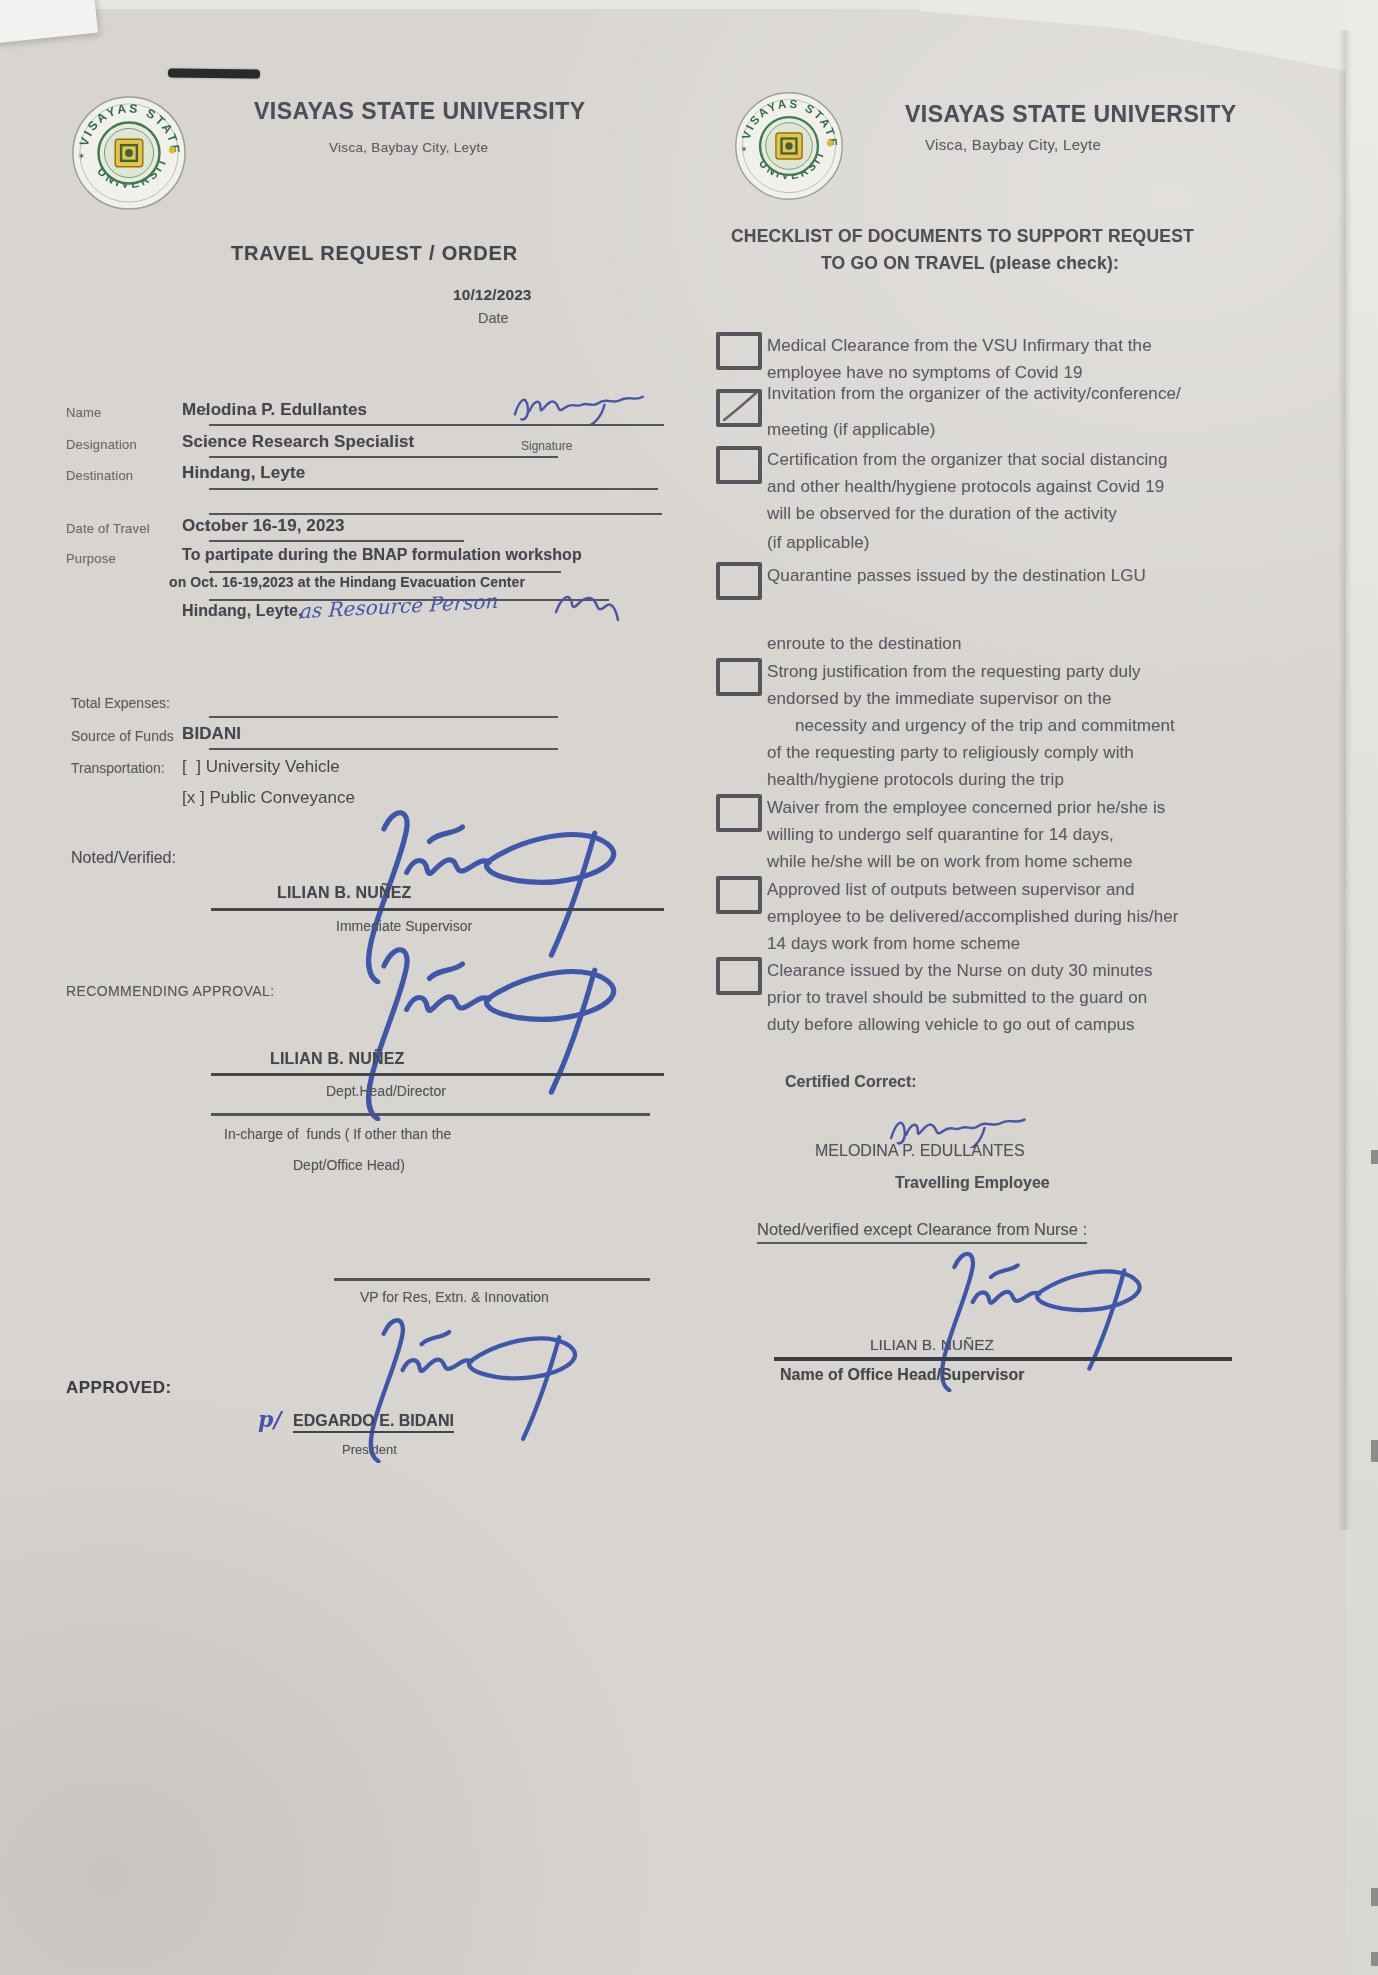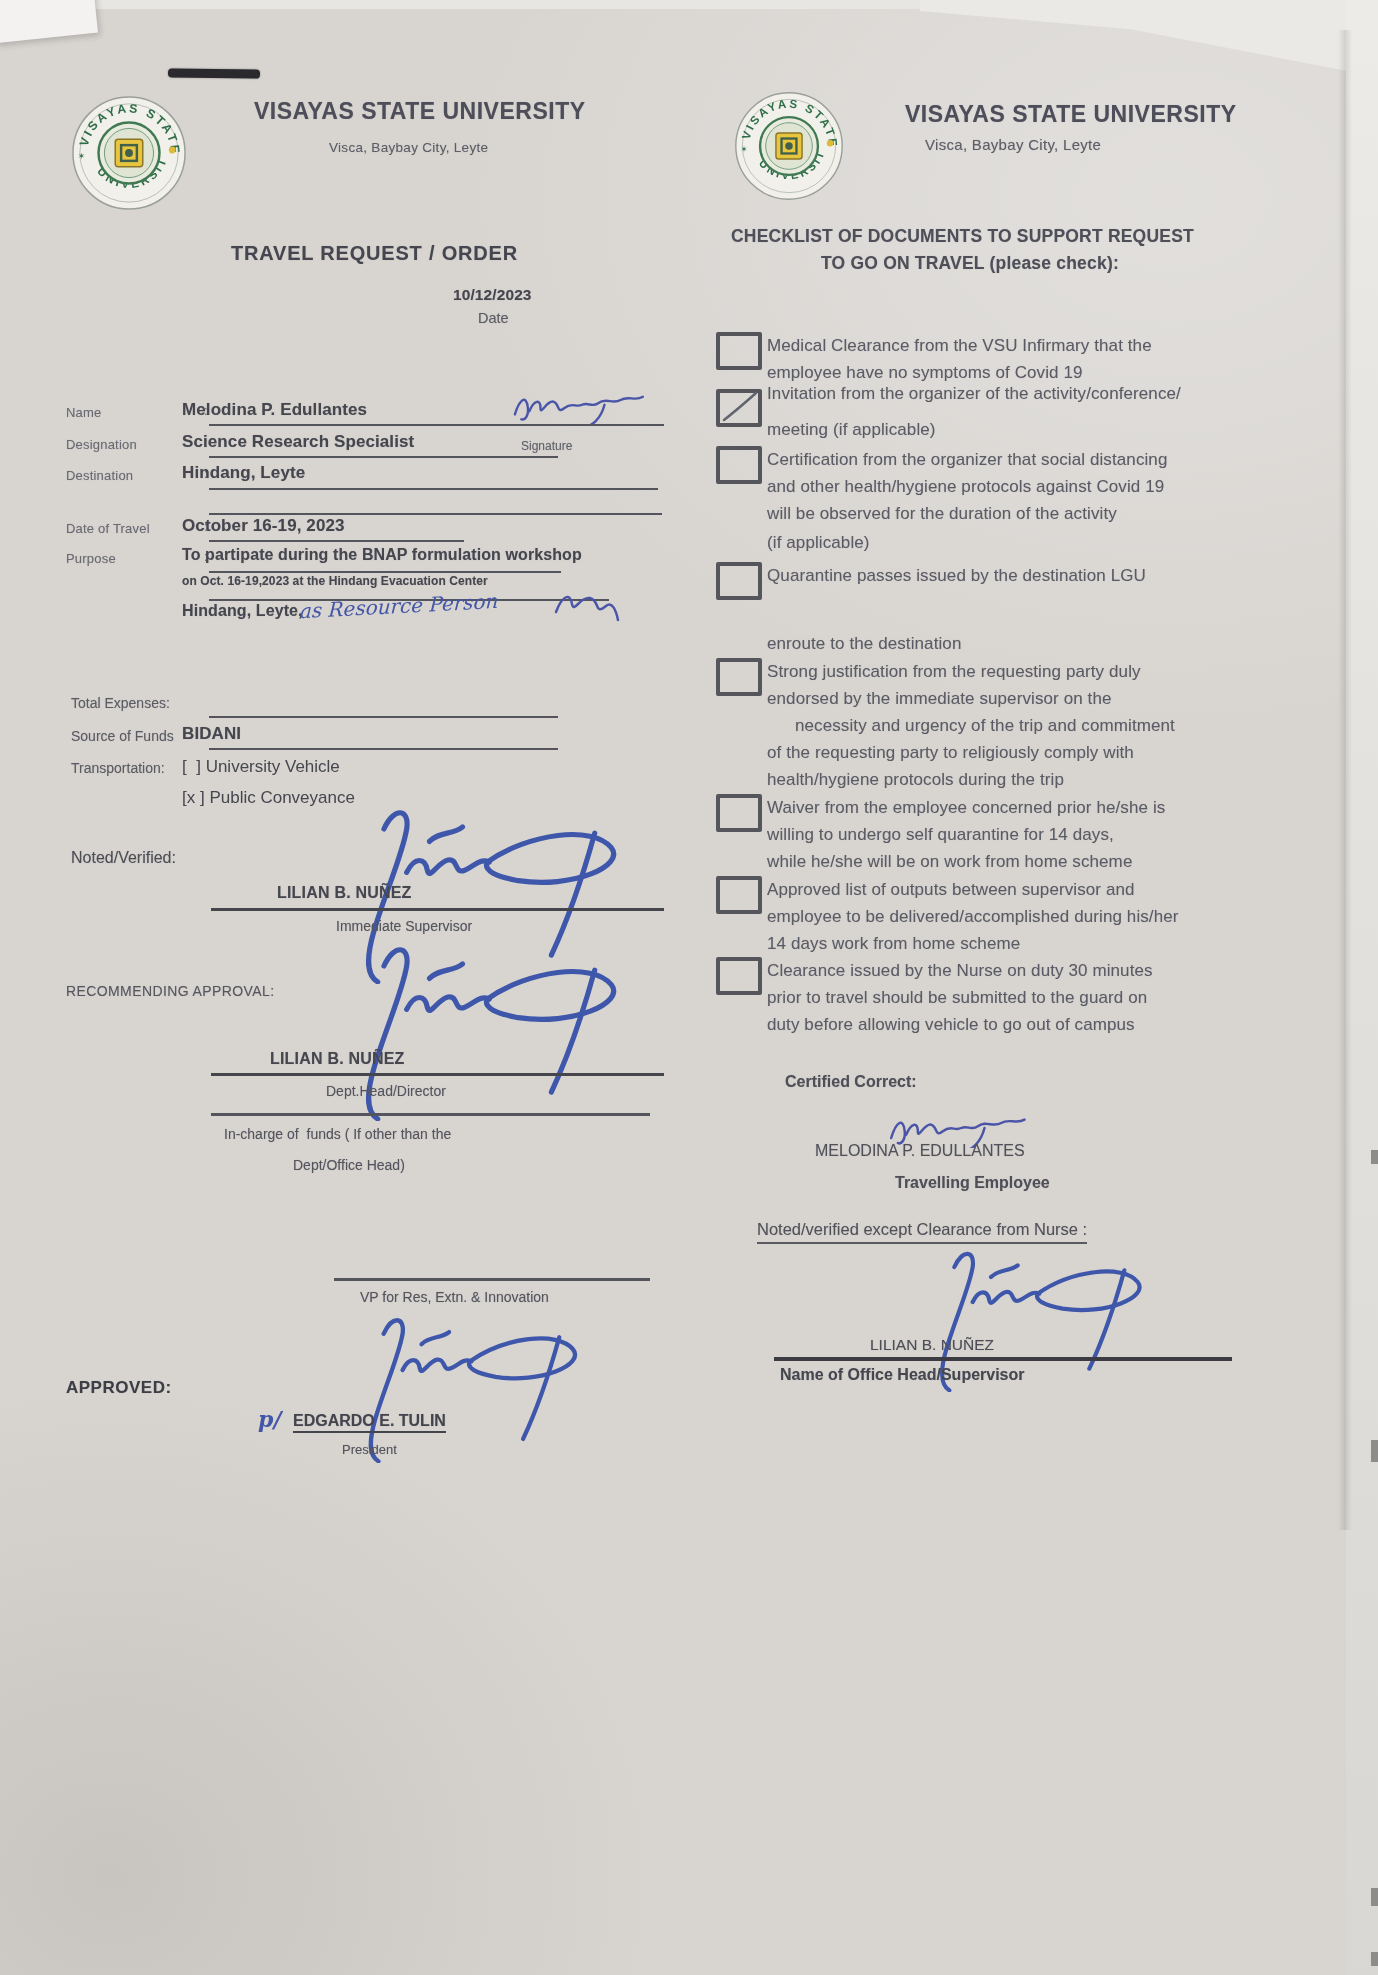--- a/index.html
+++ b/index.html
@@ -138,21 +138,21 @@
 
     <div class="abs lbl soft" style="left:66px;top:521px">Date of Travel</div>
     <div class="abs lbl soft" style="left:204px;top:519px">:</div>
     <div class="abs val soft" style="left:182px;top:516px">October 16-19, 2023</div>
     <div class="abs rule" style="left:209px;top:540px;width:255px"></div>
 
     <div class="abs lbl soft" style="left:66px;top:551px">Purpose</div>
     <div class="abs lbl soft" style="left:204px;top:549px">:</div>
     <div class="abs val soft" style="left:182px;top:546px;font-size:16px">To partipate during the BNAP formulation workshop</div>
     <div class="abs rule" style="left:209px;top:571px;width:352px"></div>
-    <div class="abs val soft" style="left:182px;top:574px;font-size:12px">on Oct. 16-19,2023 at the Hindang Evacuation Center</div>
+    <div class="abs val soft" style="left:169px;top:574px;font-size:14px">on Oct. 16-19,2023 at the Hindang Evacuation Center</div>
     <div class="abs rule" style="left:209px;top:599px;width:400px"></div>
     <div class="abs val soft" style="left:182px;top:602px;font-size:16px">Hindang, Leyte,</div>
     <div class="abs handw" style="left:300px;top:594px;font-size:20px;transform:rotate(-3deg) skewX(-6deg)">as Resource Person</div>
     <svg class="abs sig" style="left:550px;top:582px;width:72px;height:44px" viewBox="0 0 72 44">
       <path d="M6 30 C12 14 20 10 22 22 C24 32 30 14 40 16 C50 18 44 34 56 24 C62 19 66 28 68 38" fill="none" stroke="#4b55a8" stroke-width="2.5" stroke-linecap="round"></path>
     </svg>
 
     <div class="abs lbl2 soft" style="left:71px;top:695px">Total Expenses:</div>
     <div class="abs rule" style="left:209px;top:716px;width:349px"></div>
     <div class="abs lbl2 soft" style="left:71px;top:728px">Source of Funds</div>
@@ -183,21 +183,21 @@
     <div class="abs sig-role soft" style="left:293px;top:1157px">Dept/Office Head)</div>
 
     <div class="abs rule" style="left:334px;top:1278px;width:316px;height:2.5px"></div>
     <div class="abs sig-role soft" style="left:360px;top:1289px">VP for Res, Extn. &amp; Innovation</div>
 
     <div class="abs approved soft" style="left:66px;top:1378px">APPROVED:</div>
     <svg class="abs sig" style="left:282px;top:1308px;width:310px;height:155px">
         <use href="#sig-nunez"></use>
       </svg>
     <div class="abs handw" style="left:258px;top:1406px;font-size:22px;font-weight:bold">p/</div>
-    <div class="abs pres-name soft" style="left:293px;top:1412px">EDGARDO E. TULIN</div>
+    <div class="abs pres-name soft" style="left:293px;top:1412px">EDGARDO E. BIDANI</div>
     <div class="abs sig-role soft" style="left:342px;top:1442px;font-size:13px">President</div>
   </section>
 
   <section>
     <svg class="abs" style="left:733px;top:90px;width:112px;height:112px">
         <use href="#vsu-seal"></use>
       </svg>
     <div class="abs uni-title soft" style="left:905px;top:101px">VISAYAS STATE UNIVERSITY</div>
     <div class="abs uni-addr soft" style="left:925px;top:136px;font-size:15px">Visca, Baybay City, Leyte</div>
     <div class="abs chk-title soft" style="left:731px;top:226px">CHECKLIST OF DOCUMENTS TO SUPPORT REQUEST</div>

